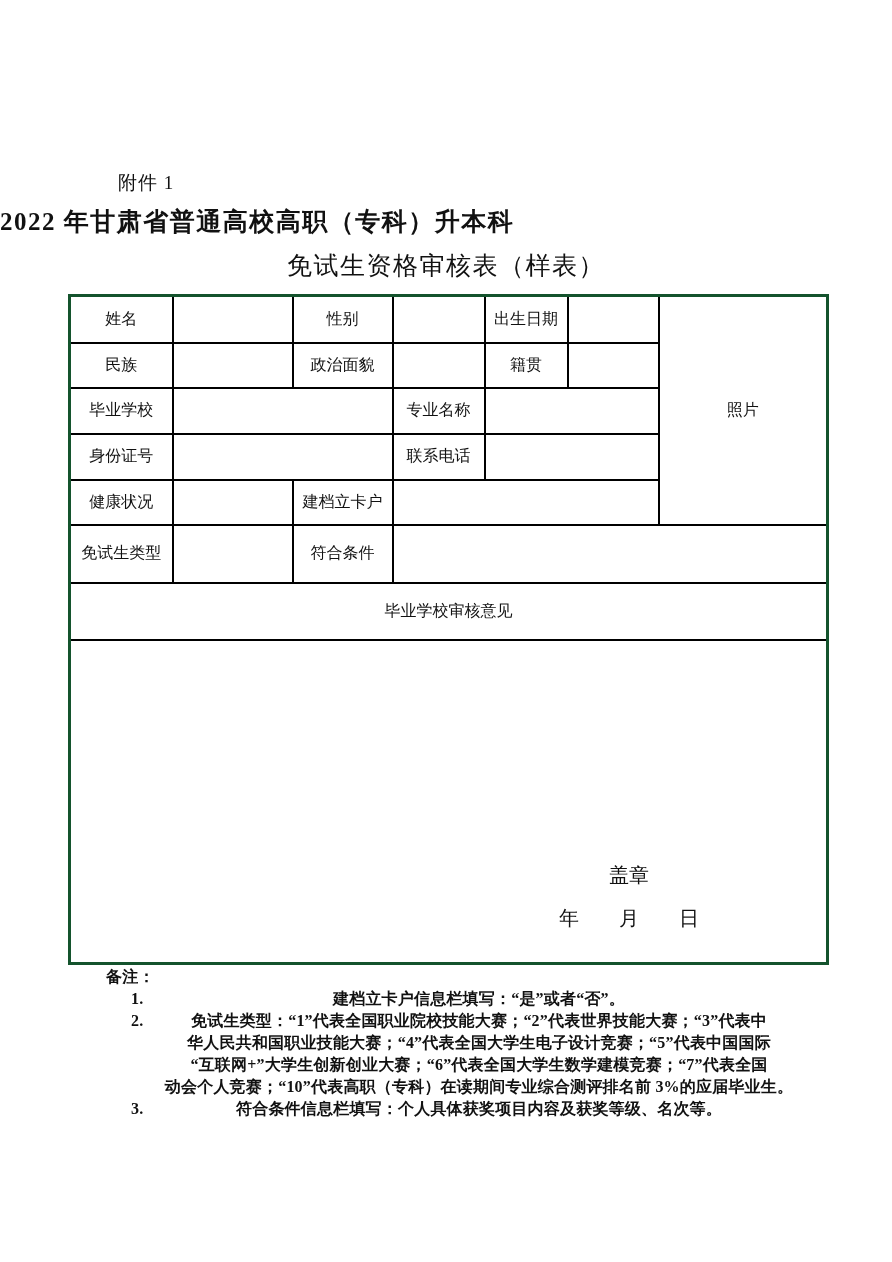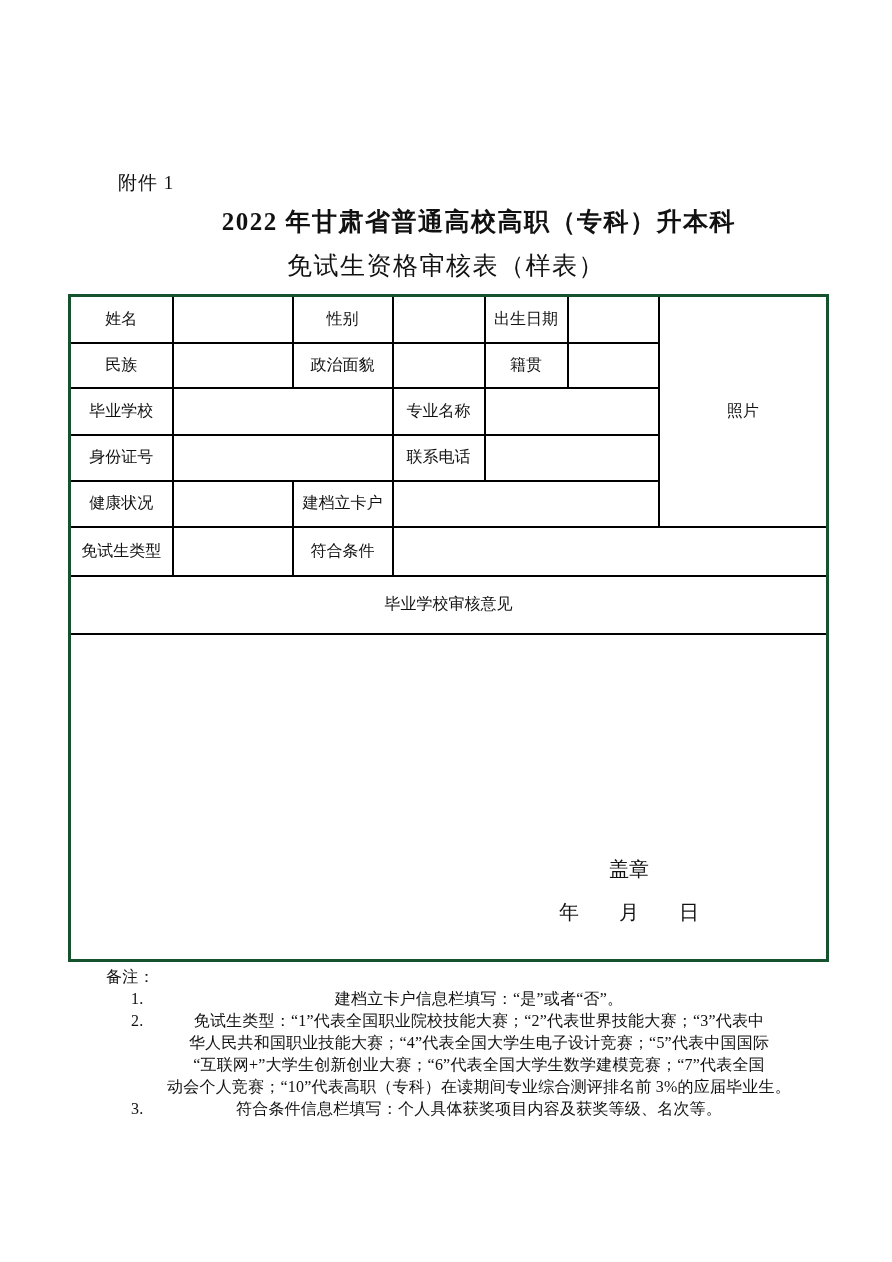--- a/index.html
+++ b/index.html
@@ -10,50 +10,50 @@
     font-family:"Liberation Serif","DejaVu Serif",serif;
     color:#111111;
     overflow:hidden;
   }
   .attachment{
     position:absolute;left:118px;top:170px;
     font-size:19px;letter-spacing:1px;
   }
   .title-line1{
     position:absolute;left:0;top:205px;width:720px;
-    text-align:right;font-size:25px;font-weight:700;letter-spacing:1.5px;padding-left:16px;
+    text-align:left;font-size:25px;font-weight:700;letter-spacing:1.5px;
   }
   .title-line2{
     position:absolute;left:0;top:249px;width:892px;
     text-align:center;font-size:25px;font-weight:400;letter-spacing:1.5px;
   }
   table.form{
     position:absolute;left:68px;top:294px;
     width:758px;height:668px;
     border-collapse:collapse;table-layout:fixed;
     border:3px solid #14532d;
   }
   table.form td{
     border:2px solid #000;
     font-size:16px;
     text-align:center;vertical-align:middle;
     padding:0;
     overflow:hidden;
   }
   tr.r1{height:47px;} tr.r2{height:45px;} tr.r3{height:46px;}
-  tr.r4{height:46px;} tr.r5{height:45px;} tr.r6{height:49px;}
+  tr.r4{height:46px;} tr.r5{height:45px;} tr.r6{height:58px;}
   tr.r7{height:57px;} tr.r8{height:324px;}
   td.big-cell{position:relative;vertical-align:top;text-align:left;}
   .seal-block{
     position:absolute;left:433px;top:213px;width:250px;
     text-align:center;font-size:20px;line-height:43px;
   }
   .notes{
     position:absolute;left:106px;top:966px;width:706px;
-    font-size:16px;font-weight:400;line-height:22px;
+    font-size:16px;font-weight:700;line-height:22px;
     letter-spacing:0.2px;
   }
   .note-item{display:flex;margin-left:25px;}
   .note-num{flex:0 0 15px;}
   .note-lines{flex:1;text-align:center;}
   .page-number{
     position:absolute;left:0;top:1171px;width:892px;
     text-align:center;font-size:13px;color:#39394f;
   }
 </style>

